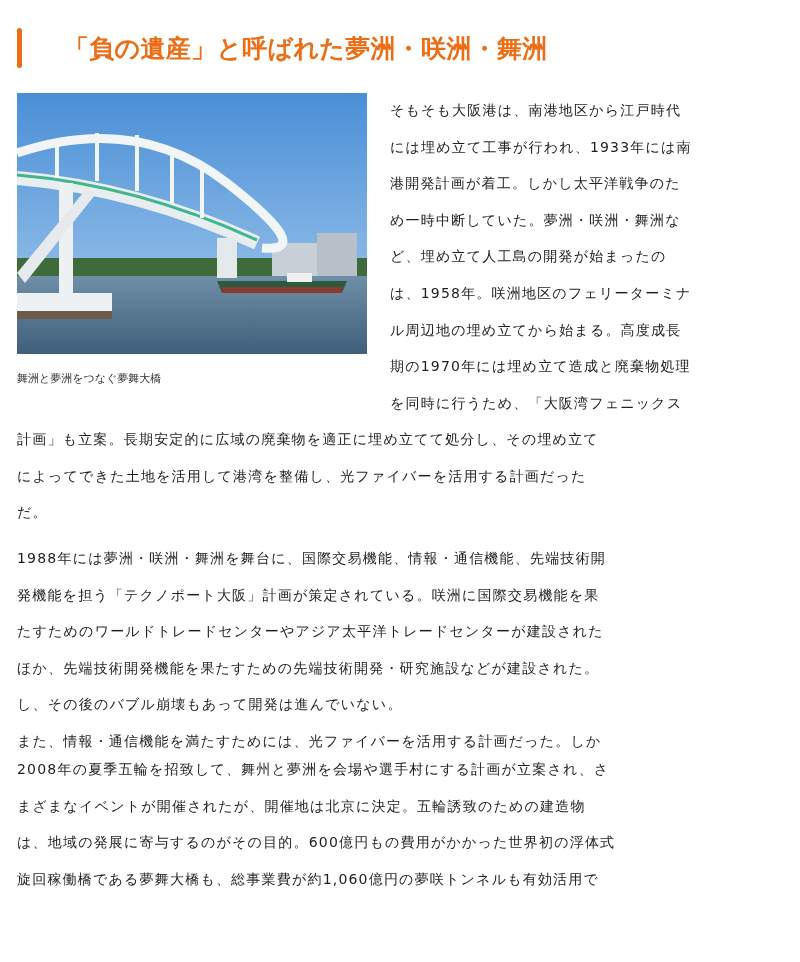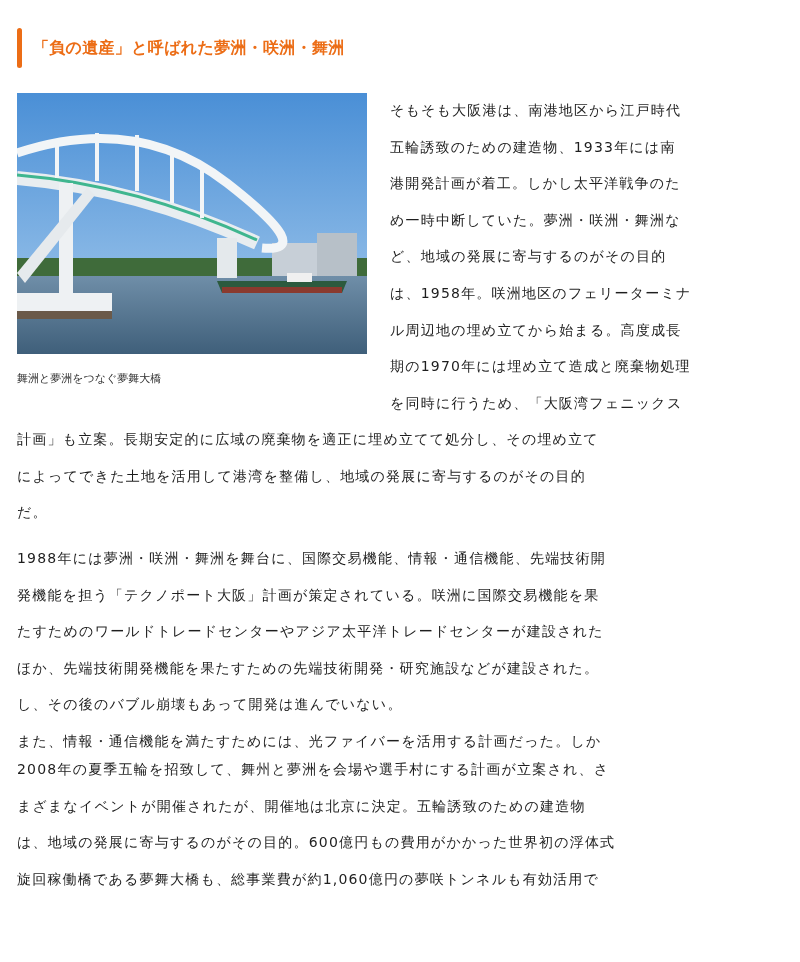--- a/index.html
+++ b/index.html
@@ -1,20 +1,20 @@
 <!DOCTYPE html>
 <html><head>
   <meta charset="utf-8">
   <style>
     html, body { margin: 0; padding: 0; background: #ffffff; }
     body { width: 800px; height: 962px; overflow: hidden; position: relative;
       font-family: "DejaVu Sans", sans-serif; color: #1e1e1e; }
     .heading { position: absolute; left: 17px; top: 28px; height: 40px; display: flex; align-items: center; }
     .heading-bar { width: 5px; height: 40px; background: #ec6d16; border-radius: 3px; }
-    .heading-text { margin-left: 11px; font-size: 16px; font-weight: bold; color: #ec6d16; letter-spacing: 0.3px; white-space: nowrap; }
+    .heading-text { margin-left: 42px; font-size: 25px; font-weight: bold; color: #ec6d16; letter-spacing: 0.3px; white-space: nowrap; }
     .figure { position: absolute; left: 17px; top: 93px; width: 286px; }
     .photo { width: 350px; height: 261px; position: relative; overflow: hidden; }
     .caption { margin-top: 17px; font-size: 11px; color: #333; white-space: nowrap; }
     .text { position: absolute; font-size: 14px; line-height: 36.6px; letter-spacing: 1.2px; white-space: nowrap; }
     .p1 { left: 390px; top: 92px; }
     .full { left: 17px; }
   </style>
 </head>
 <body>
 
@@ -59,33 +59,33 @@
       <path d="M200,188 L330,188 L325,200 L205,200 Z" fill="#2c5a3e"></path>
       <rect x="205" y="194" width="120" height="6" fill="#8a3a2e"></rect>
       <rect x="270" y="180" width="25" height="9" fill="#f0f0f0"></rect>
     </svg>
   </div>
   <div class="caption">舞洲と夢洲をつなぐ夢舞大橋</div>
 </div>
 
 <div class="text p1">
   <div>そもそも大阪港は、南港地区から江戸時代</div>
-  <div>五輪誘致のための建造物、1933年には南</div>
+  <div>には埋め立て工事が行われ、1933年には南</div>
   <div>港開発計画が着工。しかし太平洋戦争のた</div>
   <div>め一時中断していた。夢洲・咲洲・舞洲な</div>
-  <div>ど、地域の発展に寄与するのがその目的</div>
+  <div>ど、埋め立て人工島の開発が始まったの</div>
   <div>は、1958年。咲洲地区のフェリーターミナ</div>
   <div>ル周辺地の埋め立てから始まる。高度成長</div>
   <div>期の1970年には埋め立て造成と廃棄物処理</div>
   <div>を同時に行うため、「大阪湾フェニックス</div>
 </div>
 
 <div class="text full" style="top: 421px;">
   <div>計画」も立案。長期安定的に広域の廃棄物を適正に埋め立てて処分し、その埋め立て</div>
-  <div>によってできた土地を活用して港湾を整備し、地域の発展に寄与するのがその目的</div>
+  <div>によってできた土地を活用して港湾を整備し、光ファイバーを活用する計画だった</div>
   <div>だ。</div>
 </div>
 
 <div class="text full" style="top: 540px;">
   <div>1988年には夢洲・咲洲・舞洲を舞台に、国際交易機能、情報・通信機能、先端技術開</div>
   <div>発機能を担う「テクノポート大阪」計画が策定されている。咲洲に国際交易機能を果</div>
   <div>たすためのワールドトレードセンターやアジア太平洋トレードセンターが建設された</div>
   <div>ほか、先端技術開発機能を果たすための先端技術開発・研究施設などが建設された。</div>
   <div>し、その後のバブル崩壊もあって開発は進んでいない。</div>
   <div>また、情報・通信機能を満たすためには、光ファイバーを活用する計画だった。しか</div>

